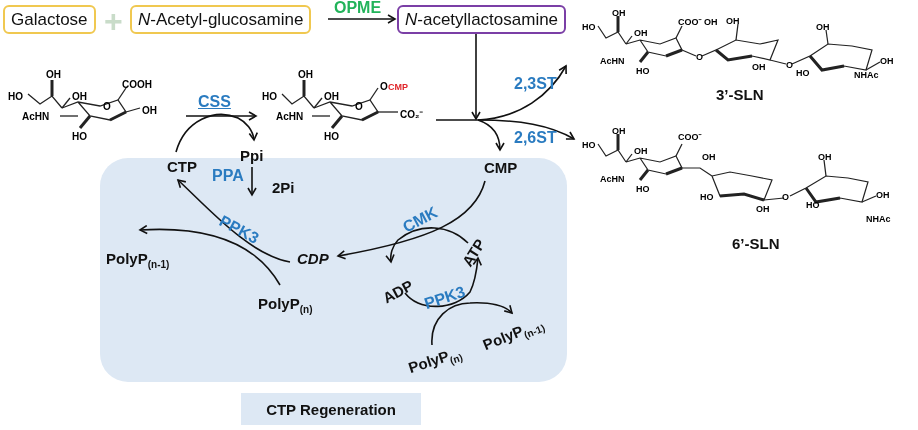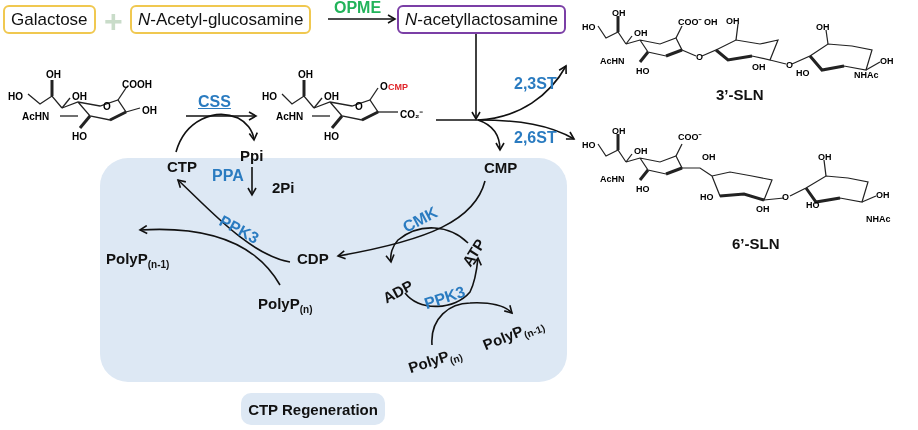--- a/index.html
+++ b/index.html
@@ -7,21 +7,21 @@
          font-family:"Liberation Sans", sans-serif; color:#111; }
   #canvas { position:absolute; left:0; top:0; width:918px; height:430px; }
   .lbl { position:absolute; font-family:"Liberation Sans", sans-serif; font-weight:bold; white-space:nowrap; line-height:1; }
   .box { position:absolute; border:2.5px solid #f0c850; border-radius:6px; background:#fff;
          font-weight:normal; font-size:17px; padding:4px 6px; line-height:1; white-space:nowrap; }
   .box.purple { border-color:#7b3fa6; }
   .enz { color:#2a7bc0; font-size:16px; }
   .met { color:#111; font-size:15px; }
   .sub { font-size:10px; vertical-align:-4px; }
   .panel { position:absolute; left:100px; top:158px; width:467px; height:224px; background:#dde8f4; border-radius:28px; }
-  .regen { position:absolute; left:241px; top:393px; width:144px; height:32px; background:#dde8f4; border-radius:10px;
+  .regen { position:absolute; left:241px; top:393px; width:180px; height:32px; background:#dde8f4; border-radius:0;
            font-weight:bold; font-size:15px; display:flex; align-items:center; justify-content:center; }
   .plus { position:absolute; font-size:32px; color:#c9dcc9; font-weight:bold; line-height:1; }
   .opme { color:#22b35a; font-size:16px; }
   .mol-lbl { font-size:15px; }
   svg text { font-family:"Liberation Sans", sans-serif; font-weight:bold; }
 </style>
 </head>
 <body>
 
 <div class="panel"></div>
@@ -181,19 +181,19 @@
 <div class="lbl enz" style="left:218px;top:222px;transform:rotate(28deg);">PPK3</div>
 <div class="lbl enz" style="left:402px;top:212px;transform:rotate(-28deg);">CMK</div>
 <div class="lbl enz" style="left:424px;top:290px;transform:rotate(-18deg);">PPK3</div>
 <div class="lbl enz" style="left:514px;top:76px;">2,3ST</div>
 <div class="lbl enz" style="left:514px;top:130px;">2,6ST</div>
 
 <div class="lbl met" style="left:240px;top:148px;text-align:right;">Ppi</div>
 <div class="lbl met" style="left:240px;top:180px;margin-left:32px;">2Pi</div>
 <div class="lbl met" style="left:143px;top:159px;margin-left:24px;">CTP</div>
 <div class="lbl met" style="left:484px;top:160px;">CMP</div>
-<div class="lbl met" style="left:297px;top:251px;">CDP</div>
+<div class="lbl met" style="left:297px;top:251px;font-style:italic;">CDP</div>
 <div class="lbl met" style="left:106px;top:251px;"><span>PolyP</span><span class="sub">(n-1)</span></div>
 <div class="lbl met" style="left:258px;top:296px;"><span>PolyP</span><span class="sub">(n)</span></div>
 <div class="lbl met" style="left:382px;top:284px;transform:rotate(-28deg);">ADP</div>
 <div class="lbl met" style="left:459px;top:245px;transform:rotate(-58deg);">ATP</div>
 <div class="lbl met" style="left:408px;top:352px;transform:rotate(-18deg);"><span>PolyP</span><span class="sub">(n)</span></div>
 <div class="lbl met" style="left:482px;top:326px;transform:rotate(-22deg);"><span>PolyP</span><span class="sub">(n-1)</span></div>
 
 </body></html>

